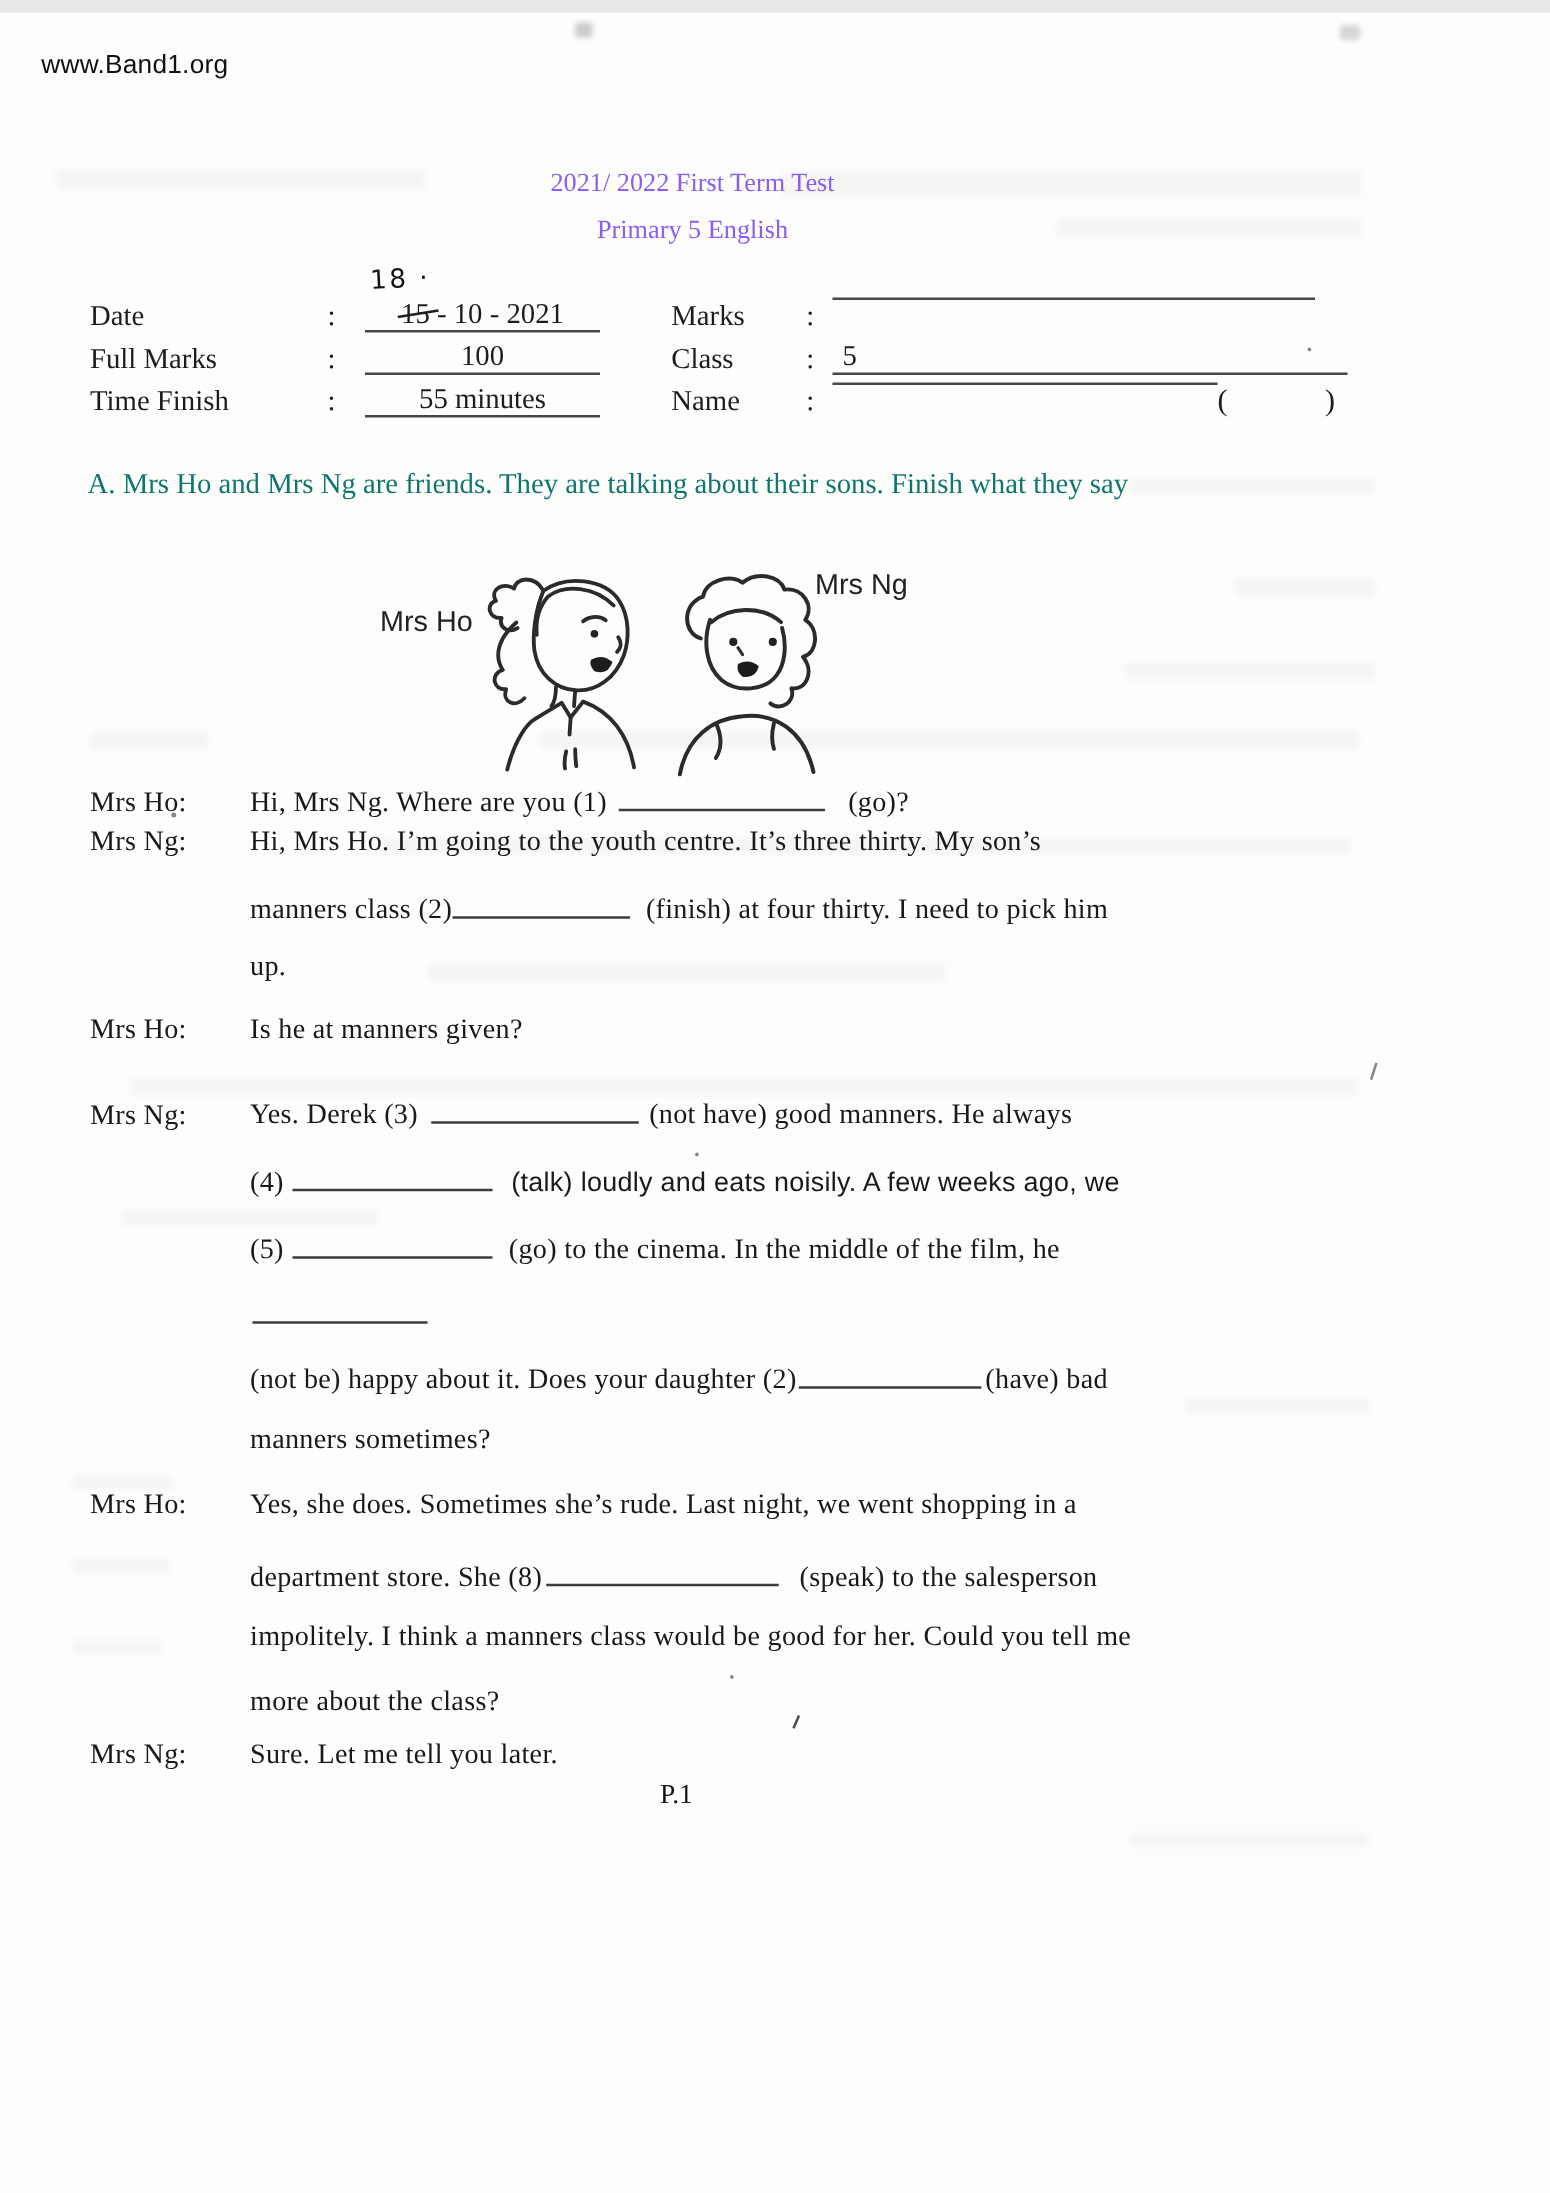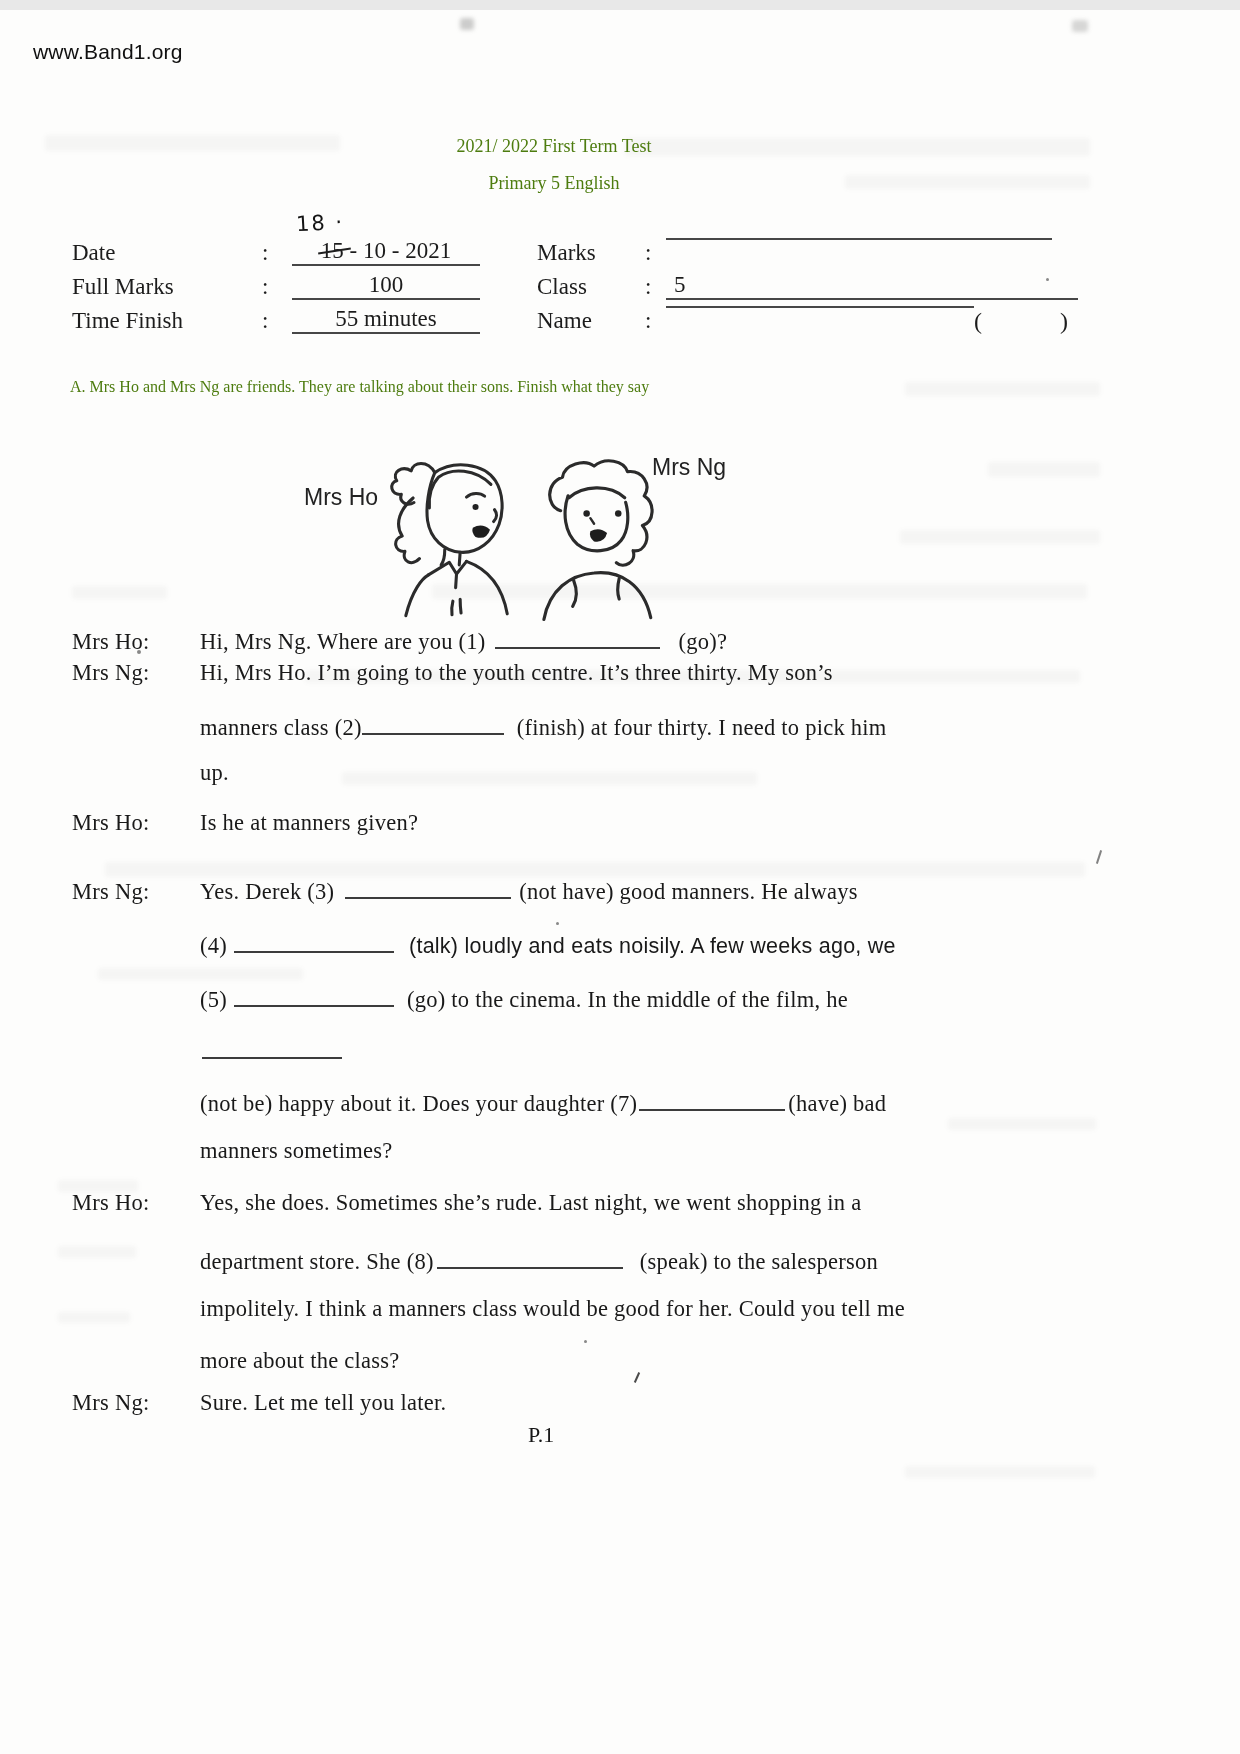--- a/index.html
+++ b/index.html
@@ -16,21 +16,21 @@
   .ghost{position:absolute;background:rgba(60,60,60,.045);filter:blur(2px);border-radius:3px;pointer-events:none;}
   .speck{position:absolute;background:rgba(40,40,40,.55);border-radius:50%;pointer-events:none;}
   .tick{position:absolute;width:2px;height:11px;background:rgba(30,30,30,.8);transform:rotate(24deg);pointer-events:none;}
   
   .watermark{
     position:absolute;top:30px;left:33px;
     font-family:"Liberation Sans","DejaVu Sans",sans-serif;
     font-size:21px;color:#101010;letter-spacing:.2px;
   }
   
-  .title-block{position:absolute;top:118px;left:0;width:1108px;text-align:center;font-size:18px;line-height:37px;color:#4d7c0f;}
+  .title-block{position:absolute;top:118px;left:0;width:1108px;text-align:center;font-size:21px;line-height:37px;color:#8b5cf6;}
   
   .form-area{position:absolute;top:224px;left:72px;width:1060px;font-size:23px;}
   .form-row{position:absolute;height:34px;white-space:nowrap;}
   .f-label{position:absolute;left:0;top:0;}
   .f-colon{position:absolute;top:0;}
   .f-value{position:absolute;top:-2px;text-align:center;border-bottom:2px solid #474747;}
   .row-date{top:6px;width:100%;}
   .row-fullmarks{top:40px;width:100%;}
   .row-time{top:74px;width:100%;}
   .lcolon{left:190px;}
@@ -44,21 +44,21 @@
   .p-open{left:902px;}
   .p-close{left:988px;}
   .struck{position:relative;display:inline-block;}
   .struck::after{content:"";position:absolute;left:-3px;right:-7px;top:46%;border-top:2.6px solid #1f1f1f;transform:rotate(-9deg);}
   .handwritten{
     position:absolute;top:-27px;left:4px;
     font-family:"DejaVu Sans",sans-serif;font-size:21px;color:#141414;
     transform:rotate(-3deg);letter-spacing:2px;white-space:nowrap;border-bottom:none;
   }
   
-  .section-a{position:absolute;top:360px;left:70px;width:1010px;font-size:16px;line-height:33px;color:#4d7c0f;}
+  .section-a{position:absolute;top:360px;left:70px;width:1010px;font-size:23px;line-height:33px;color:#0f766e;}
   .section-a .l2{margin-left:27px;}
   .marks-note{margin-left:30px;}
   
   .illustration{position:absolute;top:438px;left:300px;width:470px;height:178px;}
   .ill-label{position:absolute;font-family:"Liberation Sans","DejaVu Sans",sans-serif;font-size:23px;color:#222;}
   .lbl-ho{left:4px;top:36px;}
   .lbl-ng{left:352px;top:6px;}
   .ill-svg{position:absolute;top:0;}
   .svg-ho{left:66px;}
   .svg-ng{left:216px;top:8px;}
@@ -236,21 +236,21 @@
 
     <div class="dline" style="top:972px;">
       <span class="speaker"></span><span>(5)</span><span class="blank" style="width:160px;margin-left:7px;margin-right:13px;"></span><span>(go) to the cinema. In the middle of the film, he</span>
     </div>
 
     <div class="dline" style="top:1024px;">
       <span class="speaker"></span><span class="blank" style="width:140px;margin-left:2px;"></span><span></span>
     </div>
 
     <div class="dline" style="top:1076px;">
-      <span class="speaker"></span><span>(not be) happy about it. Does your daughter (7)</span><span class="blank" style="width:146px;margin-left:2px;margin-right:3px;"></span><span>(have) bad</span>
+      <span class="speaker"></span><span>(not be) happy about it. Does your daughter (2)</span><span class="blank" style="width:146px;margin-left:2px;margin-right:3px;"></span><span>(have) bad</span>
     </div>
 
     <div class="dline" style="top:1128px;">
       <span class="speaker"></span><span>manners sometimes?</span>
     </div>
 
     <div class="dline" style="top:1180px;">
       <span class="speaker">Mrs Ho:</span><span>Yes, she does. Sometimes she’s rude. Last night, we went shopping in a</span>
     </div>
 

